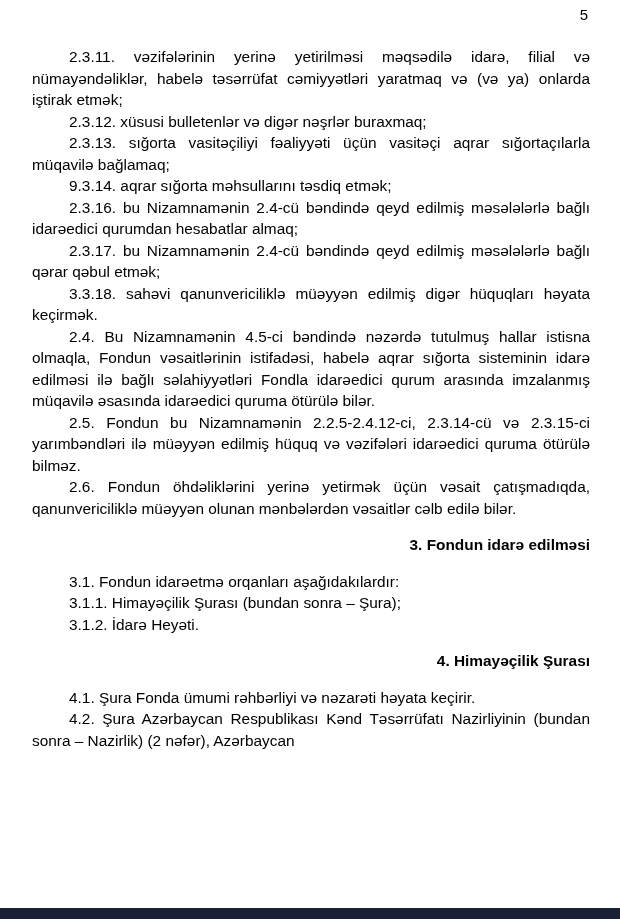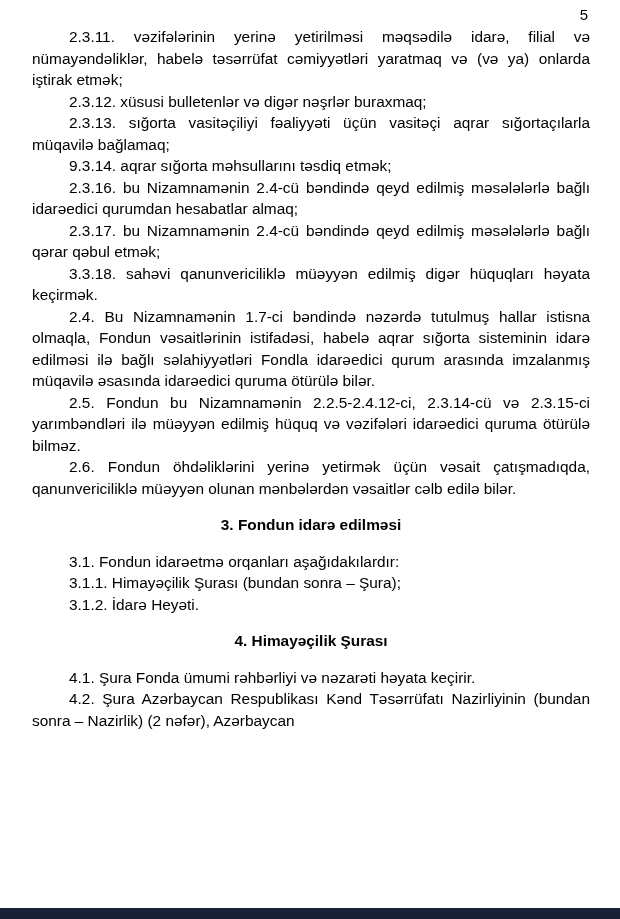--- a/index.html
+++ b/index.html
@@ -16,30 +16,30 @@
     color: #000000;
     overflow: hidden;
   }
   .page-number {
     position: absolute;
     top: 6px; right: 32px;
     font-size: 15px;
     color: #000;
   }
   .content {
-    padding: 26px 30px 0 32px;
+    padding: 46px 30px 0 32px;
     font-size: 15.4px;
     line-height: 21.5px;
     text-align: justify;
   }
   .para { text-indent: 37px; }
   .heading {
     font-size: 15.4px;
     font-weight: bold;
-    text-align: center;
+    text-align: right;
     text-indent: 0;
     margin: 15px 0;
   }
   .bottom-bar {
     position: absolute;
     left: 0; bottom: 0;
     width: 100%; height: 11px;
     background: #182135;
   }
 </style>
@@ -51,21 +51,21 @@
   <div class="page-number">5</div>
 
   <div class="content">
     <p class="para">2.3.11. vəzifələrinin yerinə yetirilməsi məqsədilə idarə, filial və nümayəndəliklər, habelə təsərrüfat cəmiyyətləri yaratmaq və (və ya) onlarda iştirak etmək;</p>
     <p class="para">2.3.12. xüsusi bulletenlər və digər nəşrlər buraxmaq;</p>
     <p class="para">2.3.13. sığorta vasitəçiliyi fəaliyyəti üçün vasitəçi aqrar sığortaçılarla müqavilə bağlamaq;</p>
     <p class="para">9.3.14. aqrar sığorta məhsullarını təsdiq etmək;</p>
     <p class="para">2.3.16. bu Nizamnamənin 2.4-cü bəndində qeyd edilmiş məsələlərlə bağlı idarəedici qurumdan hesabatlar almaq;</p>
     <p class="para">2.3.17. bu Nizamnamənin 2.4-cü bəndində qeyd edilmiş məsələlərlə bağlı qərar qəbul etmək;</p>
     <p class="para">3.3.18. sahəvi qanunvericiliklə müəyyən edilmiş digər hüquqları həyata keçirmək.</p>
-    <p class="para">2.4. Bu Nizamnamənin 1.7-ci bəndində nəzərdə tutulmuş hallar istisna olmaqla, Fondun vəsaitlərinin istifadəsi, habelə aqrar sığorta sisteminin idarə edilməsi ilə bağlı səlahiyyətləri Fondla idarəedici qurum arasında imzalanmış müqavilə əsasında idarəedici quruma ötürülə bilər.</p>
+    <p class="para">2.4. Bu Nizamnamənin 4.5-ci bəndində nəzərdə tutulmuş hallar istisna olmaqla, Fondun vəsaitlərinin istifadəsi, habelə aqrar sığorta sisteminin idarə edilməsi ilə bağlı səlahiyyətləri Fondla idarəedici qurum arasında imzalanmış müqavilə əsasında idarəedici quruma ötürülə bilər.</p>
     <p class="para">2.5. Fondun bu Nizamnamənin 2.2.5-2.4.12-ci, 2.3.14-cü və 2.3.15-ci yarımbəndləri ilə müəyyən edilmiş hüquq və vəzifələri idarəedici quruma ötürülə bilməz.</p>
     <p class="para">2.6. Fondun öhdəliklərini yerinə yetirmək üçün vəsait çatışmadıqda, qanunvericiliklə müəyyən olunan mənbələrdən vəsaitlər cəlb edilə bilər.</p>
 
     <h2 class="heading">3. Fondun idarə edilməsi</h2>
 
     <p class="para">3.1. Fondun idarəetmə orqanları aşağıdakılardır:</p>
     <p class="para">3.1.1. Himayəçilik Şurası (bundan sonra – Şura);</p>
     <p class="para">3.1.2. İdarə Heyəti.</p>
 
     <h2 class="heading">4. Himayəçilik Şurası</h2>

